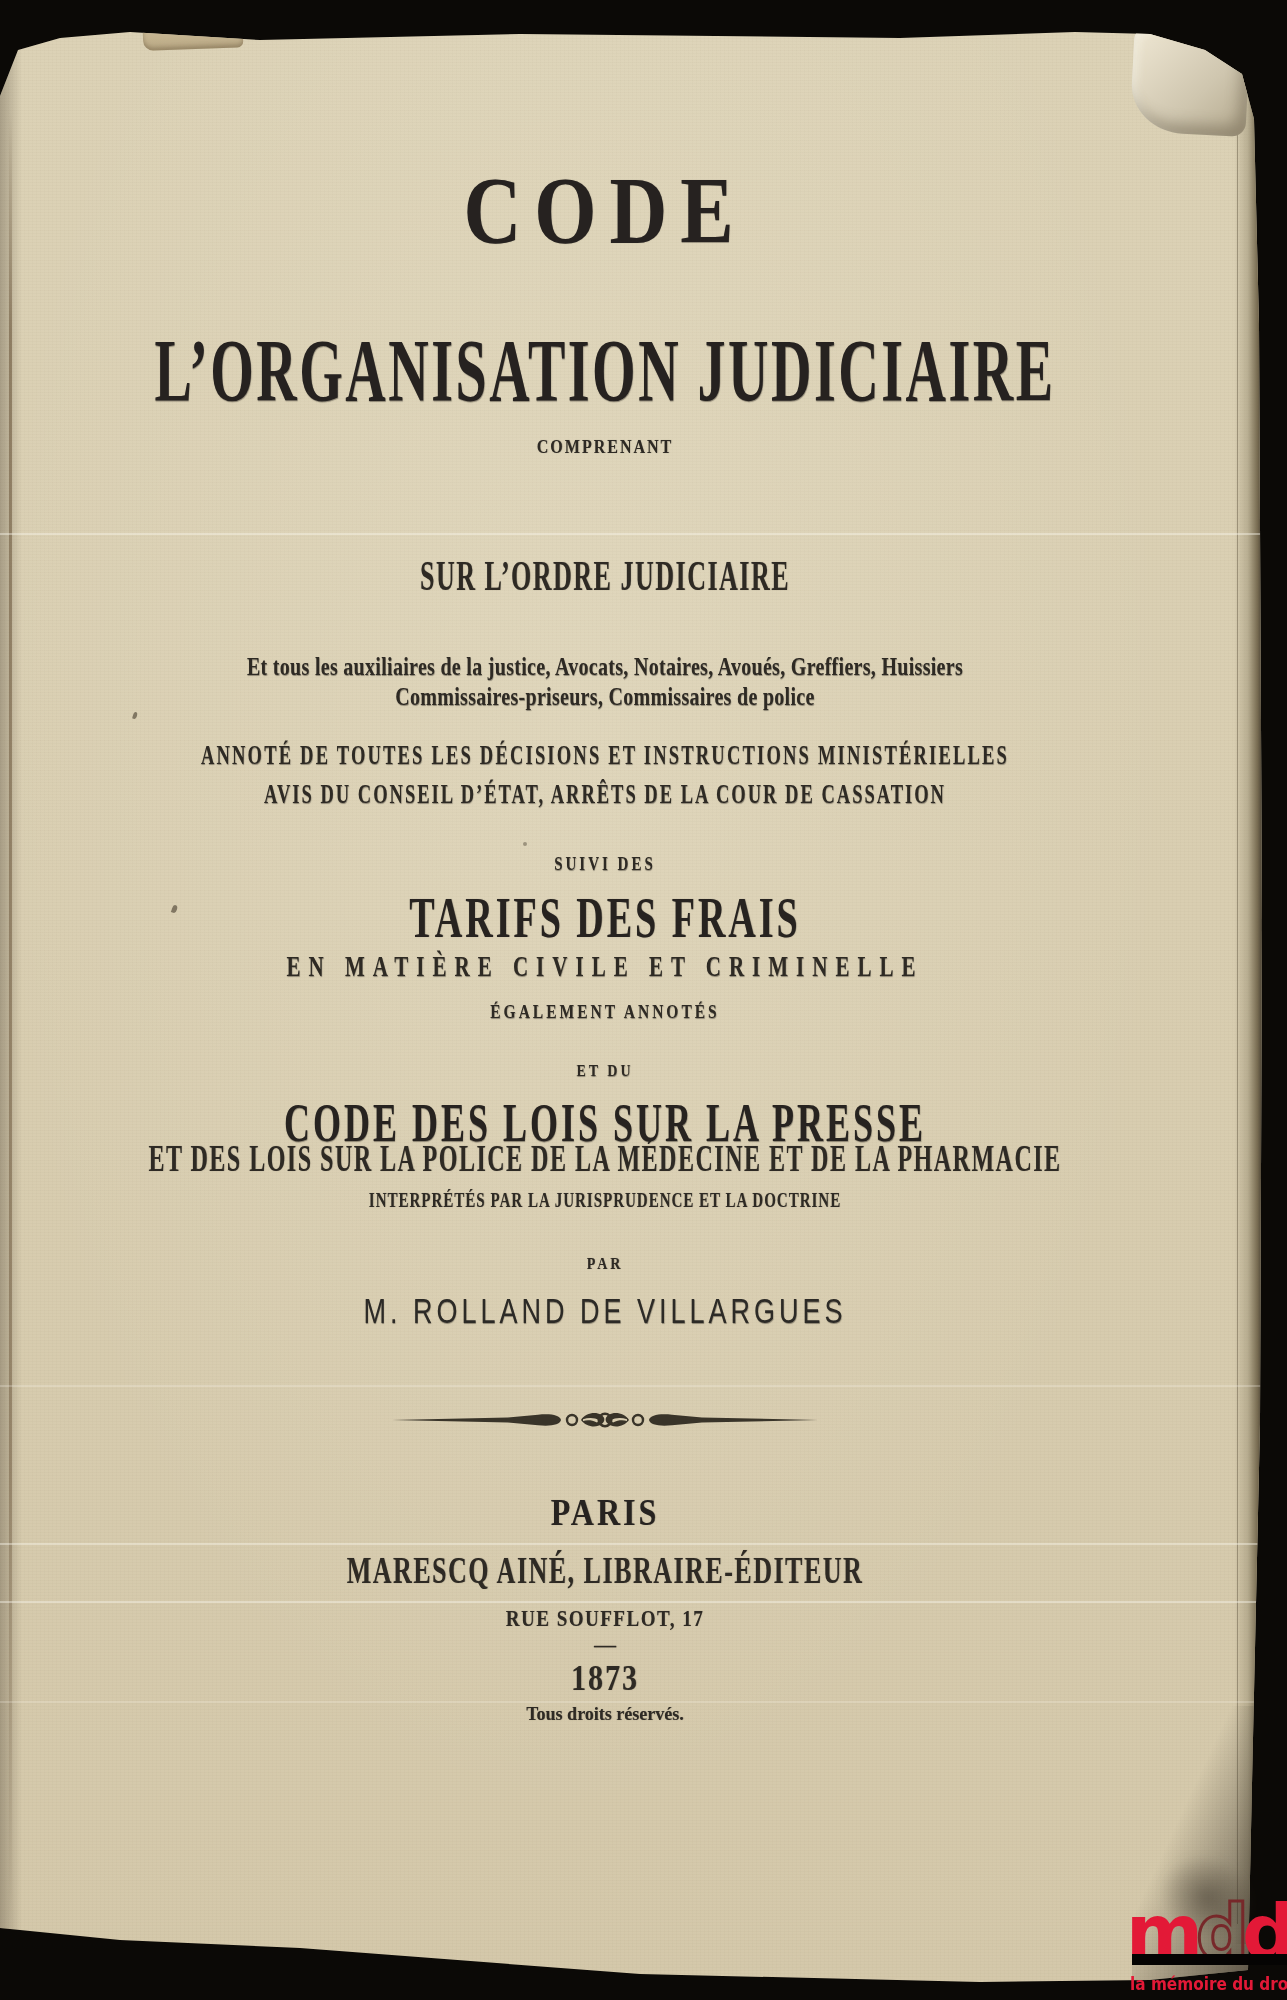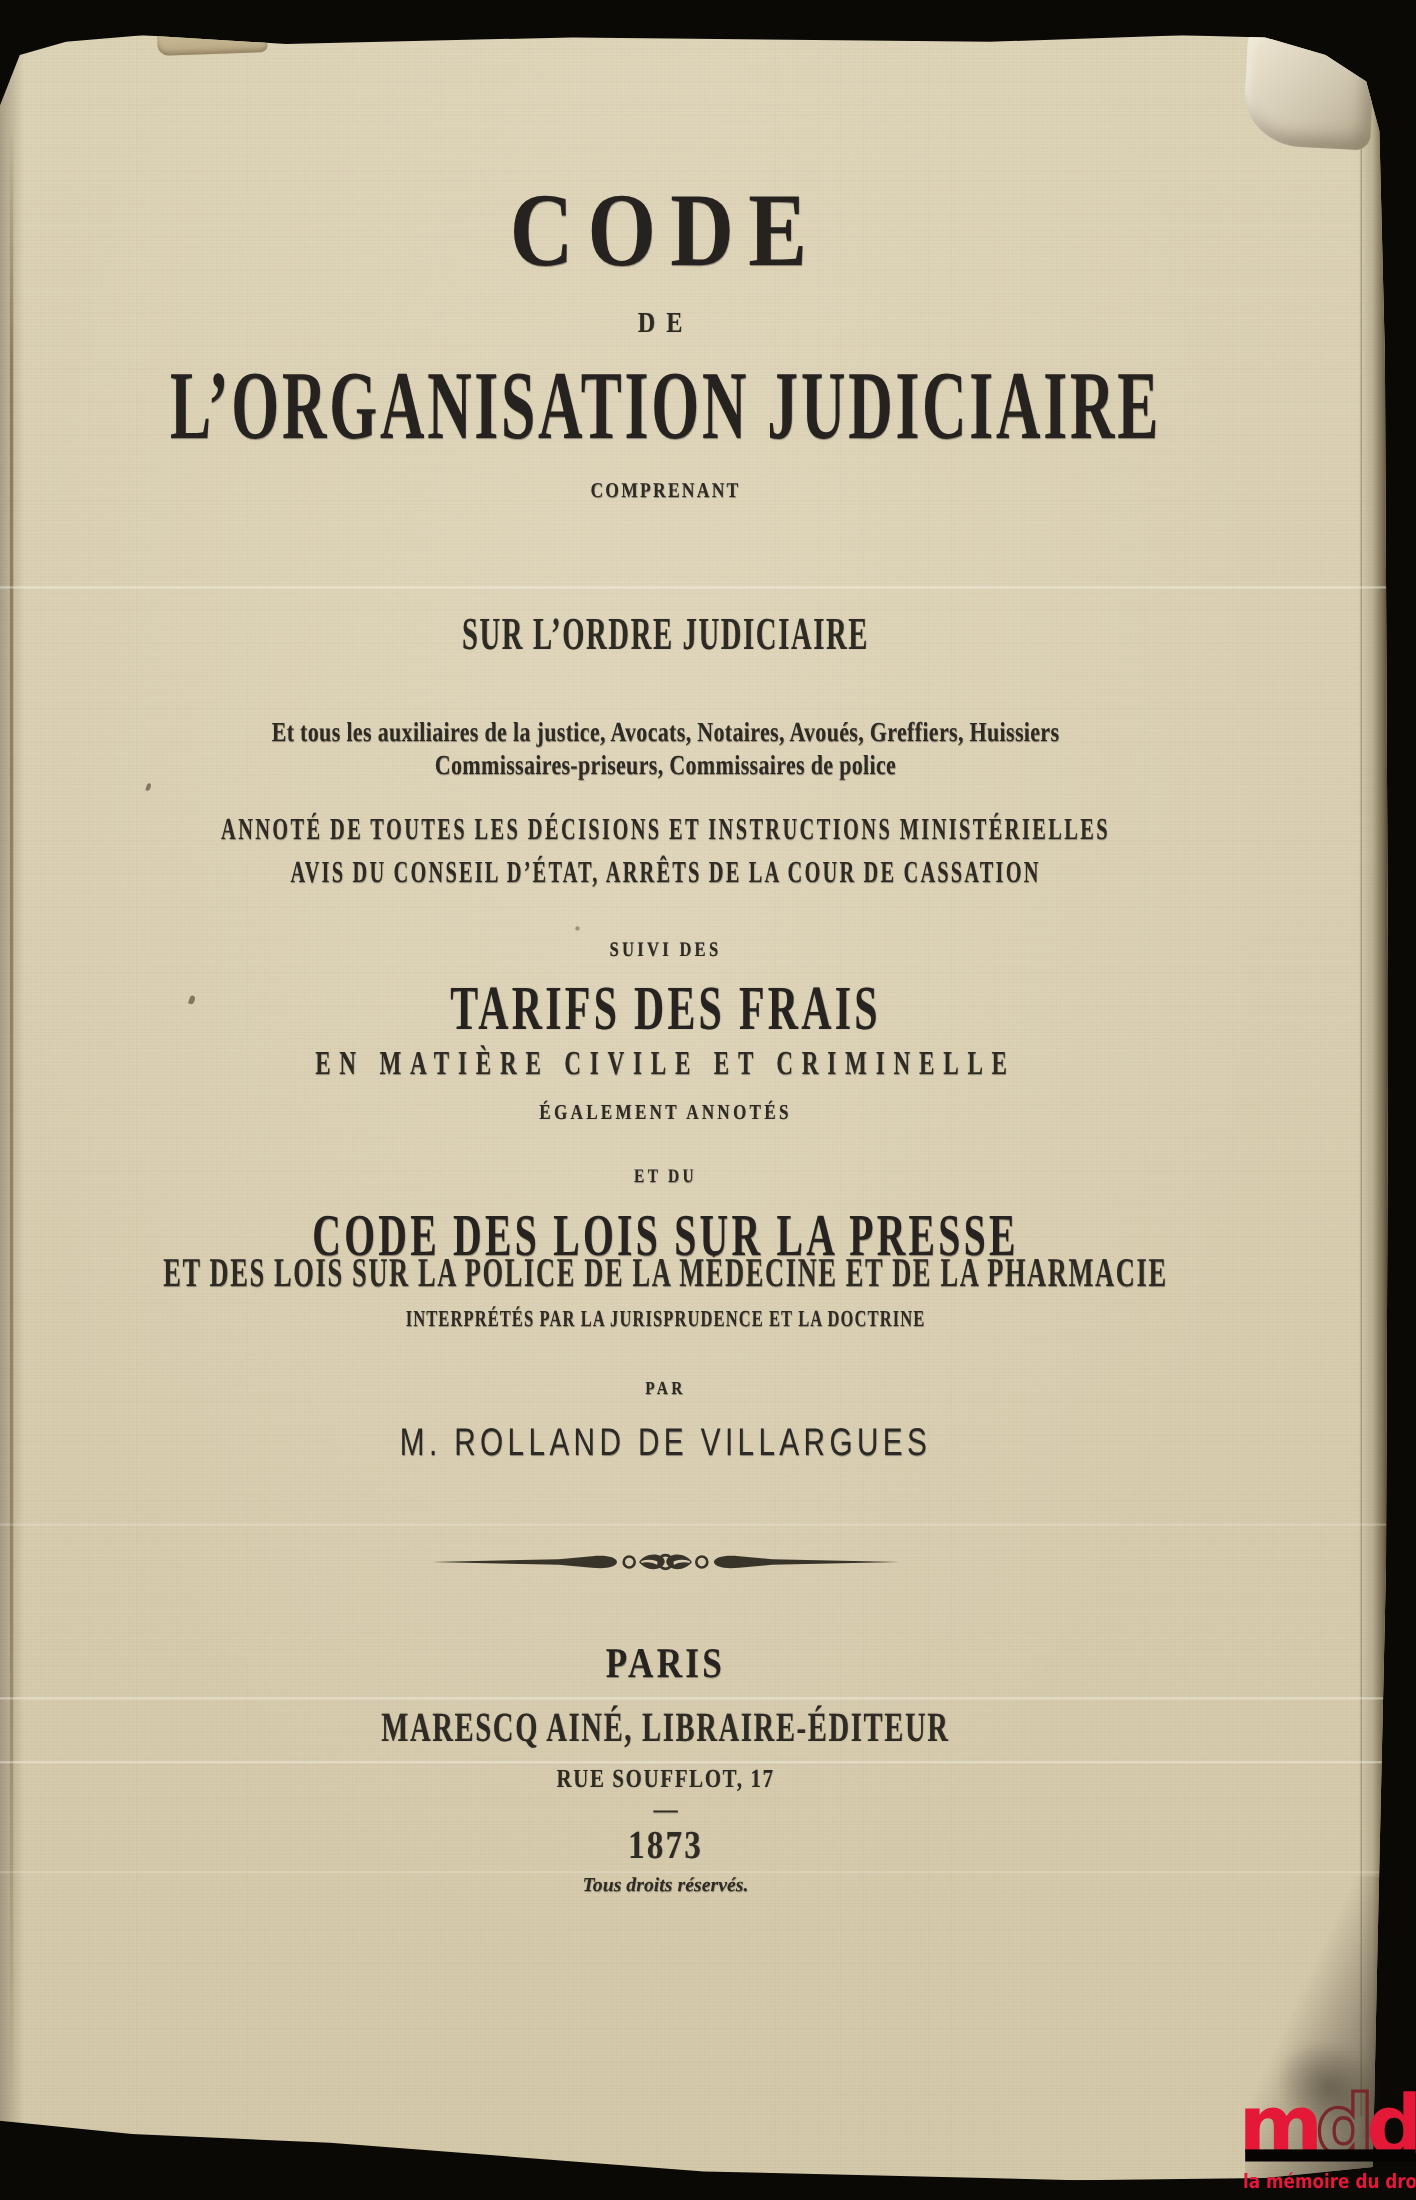--- a/index.html
+++ b/index.html
@@ -93,21 +93,21 @@
   .l-interp   .st { font-weight:bold; font-size:15px;   letter-spacing:1px;   transform:scaleY(1.4); }
   .l-par      .st { font-weight:bold; font-size:14px;   letter-spacing:3px;   transform:scaleY(1.2); }
   .l-author   .st { font-family:"Liberation Sans","DejaVu Sans",sans-serif; font-weight:400;
                     font-size:27px; letter-spacing:4px; transform:scaleY(1.3); color:#2c2a26; }
   .l-authtit  .st { font-weight:bold; font-size:16px;   letter-spacing:1px;   transform:scaleY(1.3); }
   .l-paris    .st { font-weight:bold; font-size:32px;   letter-spacing:3px;   transform:scaleY(1.2);  color:#272320; }
   .l-publisher .st{ font-weight:bold; font-size:26px;   letter-spacing:1.5px; transform:scaleY(1.45); }
   .l-address  .st { font-weight:bold; font-size:19px;   letter-spacing:1.5px; transform:scaleY(1.25); }
   .l-dash     .st { font-weight:bold; font-size:22px; }
   .l-year     .st { font-weight:bold; font-size:30px;   letter-spacing:2px;   transform:scaleY(1.2); }
-  .l-rights   .st { font-style:italic; font-weight:600; font-size:18px; }
+  .l-rights   .st { font-weight:600; font-size:18px; }
 
   
   .wm-smudge {
     position:absolute; left:1140px; top:1840px; width:135px; height:115px;
     background:radial-gradient(closest-side, rgba(55,48,38,.5), rgba(55,48,38,0) 72%);
     filter:blur(4px); transform:rotate(25deg);
   }
   .wm-logo {
     position:absolute; left:1126px; top:1895px;
     font-family:"DejaVu Sans","Liberation Sans",sans-serif;
@@ -144,21 +144,20 @@
   <div class="streak" style="top:1519px"></div>
   <div class="streak" style="top:1577px"></div>
   <div class="streak" style="top:1677px; opacity:.5"></div>
 
   <div class="speck" style="left:133px; top:688px; width:4px; height:7px; border-radius:50% 50% 50% 0; transform:rotate(15deg)"></div>
   <div class="speck" style="left:172px; top:881px; width:5px; height:8px; border-radius:50% 50% 50% 0; transform:rotate(18deg)"></div>
   <div class="speck" style="left:523px; top:818px; width:4px; height:4px; border-radius:50%; opacity:.7"></div>
   <div class="speck" style="left:920px; top:640px; width:3px; height:3px; border-radius:50%; opacity:.5"></div>
 
   <div class="line l-code" style="top:187px"><span class="st">CODE</span></div>
-  <div class="line l-de" style="top:269px"><span class="st">DE</span></div>
   <div class="line l-org" style="top:346px"><span class="st">L’ORGANISATION JUDICIAIRE</span></div>
   <div class="line l-compr" style="top:423px"><span class="st">COMPRENANT</span></div>
   <div class="line l-ordre" style="top:553px"><span class="st">SUR L’ORDRE JUDICIAIRE</span></div>
   <div class="line l-aux" style="top:643px"><span class="st">Et tous les auxiliaires de la justice, Avocats, Notaires, Avoués, Greffiers, Huissiers</span></div>
   <div class="line l-commis" style="top:673px"><span class="st">Commissaires-priseurs, Commissaires de police</span></div>
   <div class="line l-annote" style="top:732px"><span class="st">ANNOTÉ DE TOUTES LES DÉCISIONS ET INSTRUCTIONS MINISTÉRIELLES</span></div>
   <div class="line l-avis" style="top:771px"><span class="st">AVIS DU CONSEIL D’ÉTAT, ARRÊTS DE LA COUR DE CASSATION</span></div>
   <div class="line l-suivi" style="top:840px"><span class="st">SUIVI DES</span></div>
   <div class="line l-tarifs" style="top:893px"><span class="st">TARIFS DES FRAIS</span></div>
   <div class="line l-matiere" style="top:943px"><span class="st">EN MATIÈRE CIVILE ET CRIMINELLE</span></div>

